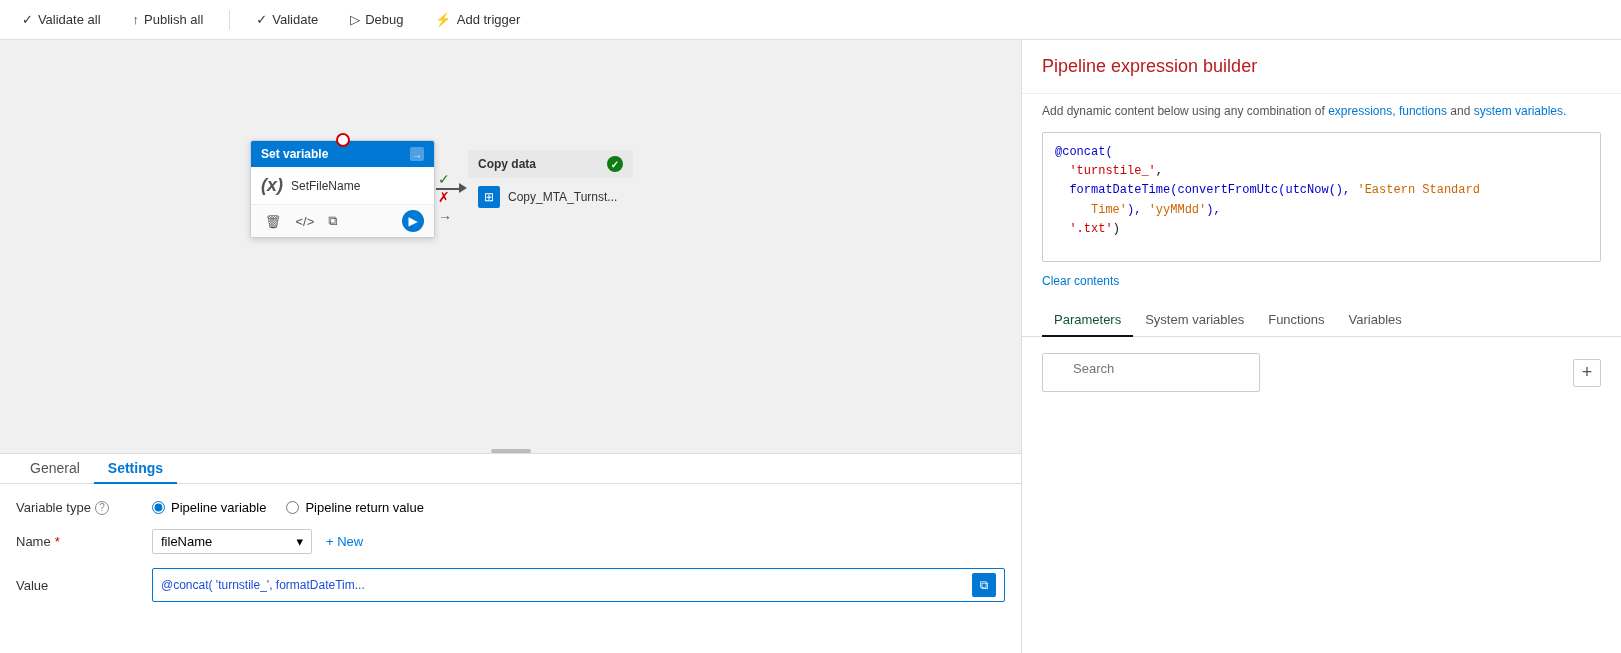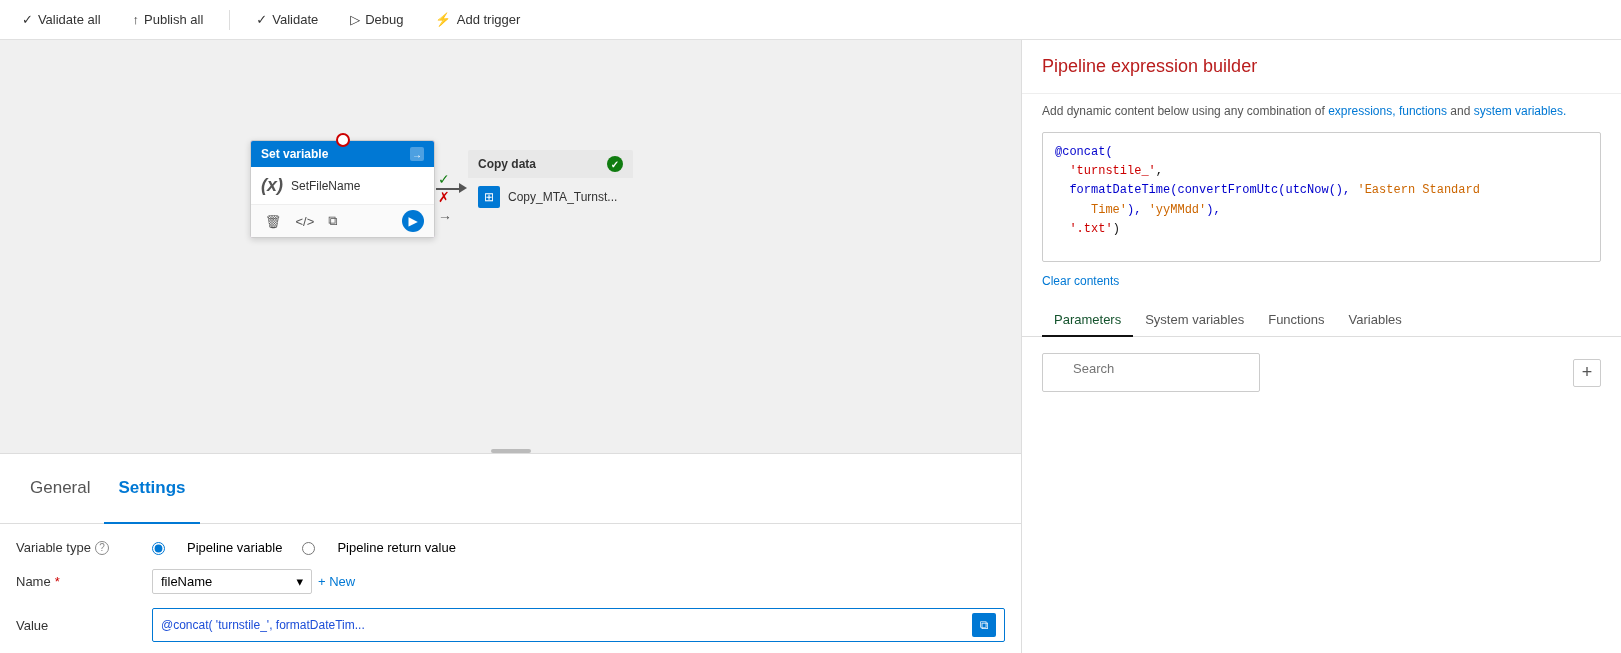--- a/index.html
+++ b/index.html
@@ -201,22 +201,22 @@
       flex-shrink: 0;
       display: flex;
       flex-direction: column;
     }
     .bottom-tabs {
       display: flex;
       border-bottom: 1px solid #ddd;
       padding: 0 16px;
     }
     .bottom-tab {
-      padding: 24px 14px;
-      font-size: 17px;
+      padding: 6px 14px;
+      font-size: 14px;
       cursor: pointer;
       color: #555;
       border-bottom: 2px solid transparent;
       margin-bottom: -1px;
     }
     .bottom-tab.active {
       color: #0078d4;
       border-bottom: 2px solid #0078d4;
       font-weight: 600;
     }
@@ -251,31 +251,32 @@
       display: flex;
       align-items: center;
       justify-content: center;
       font-size: 10px;
       color: #888;
       cursor: pointer;
     }
     .form-controls {
       display: flex;
       align-items: center;
+      gap: 8px;
       flex: 1;
     }
     .radio-group {
       display: flex;
       align-items: center;
       gap: 20px;
     }
     .radio-option {
       display: flex;
-      align-items: flex-end;
-      gap: 22px;
+      align-items: center;
+      gap: 6px;
       cursor: pointer;
     }
     .radio-input {
       accent-color: #0078d4;
     }
     .select-dropdown {
       border: 1px solid #ccc;
       border-radius: 2px;
       padding: 4px 8px;
       font-size: 13px;

